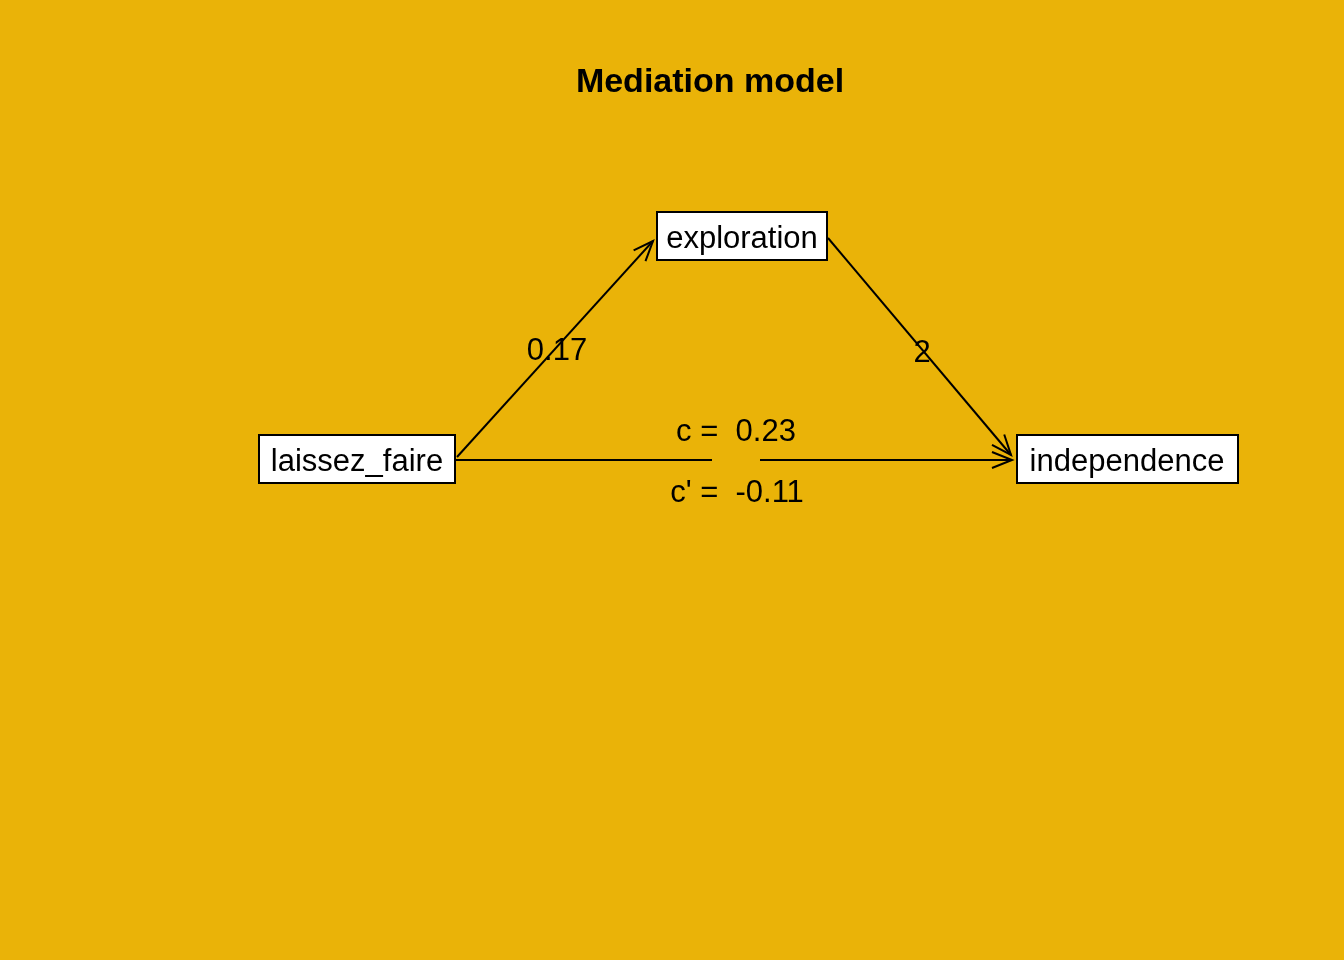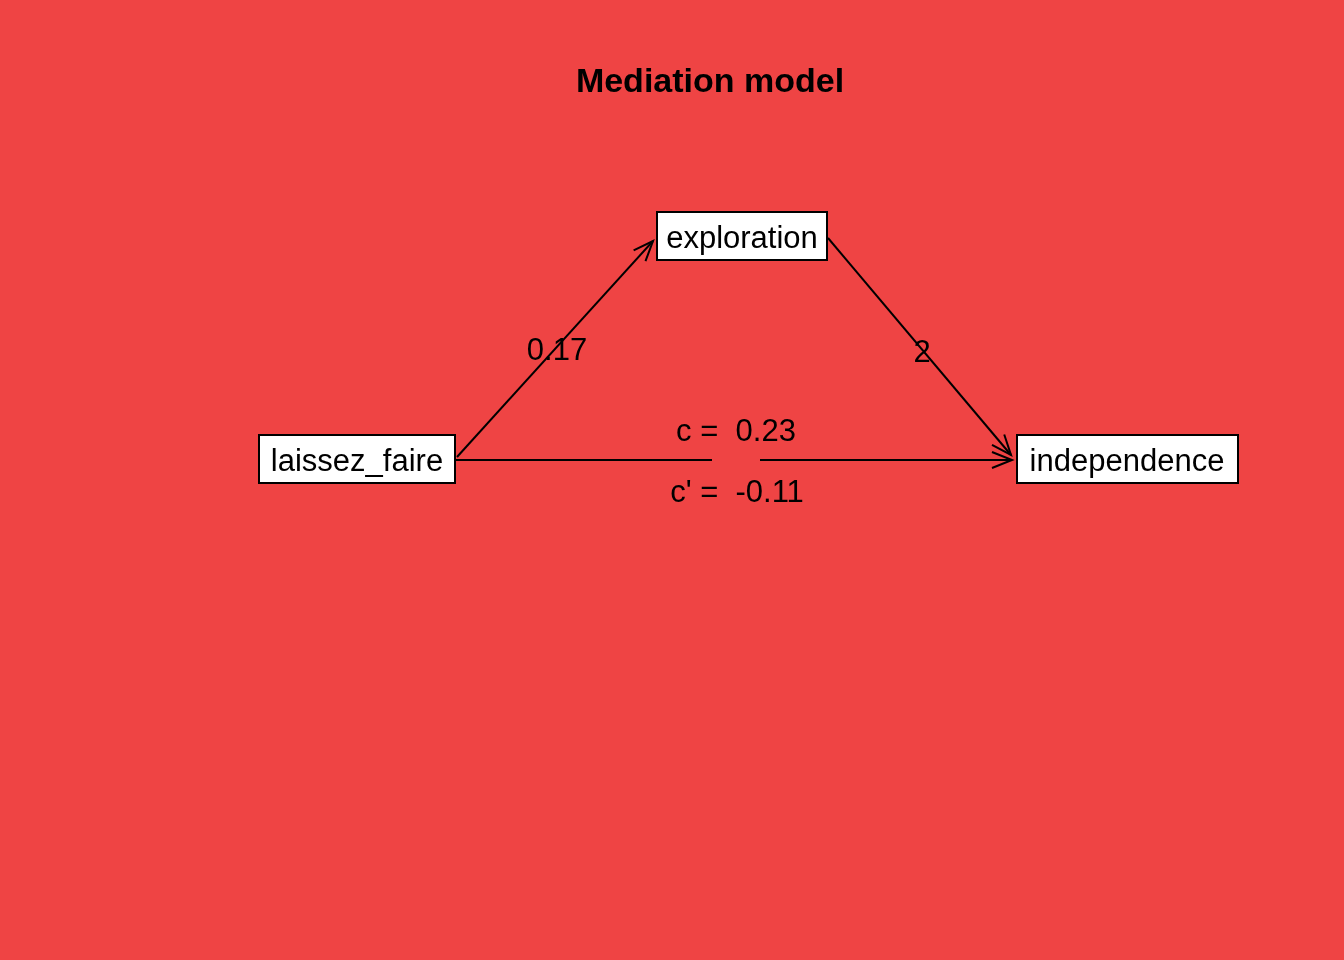--- a/index.html
+++ b/index.html
@@ -4,21 +4,21 @@
 <style>
   html, body {
     margin: 0;
     padding: 0;
     background: #ffffff;
   }
   .canvas {
     position: relative;
     width: 1344px;
     height: 960px;
-    background: #ef4444;
+    background: #eab308;
     overflow: hidden;
   }
   svg {
     display: block;
   }
   svg text {
     font-family: "Liberation Sans", sans-serif;
     fill: #000000;
     white-space: pre;
   }

